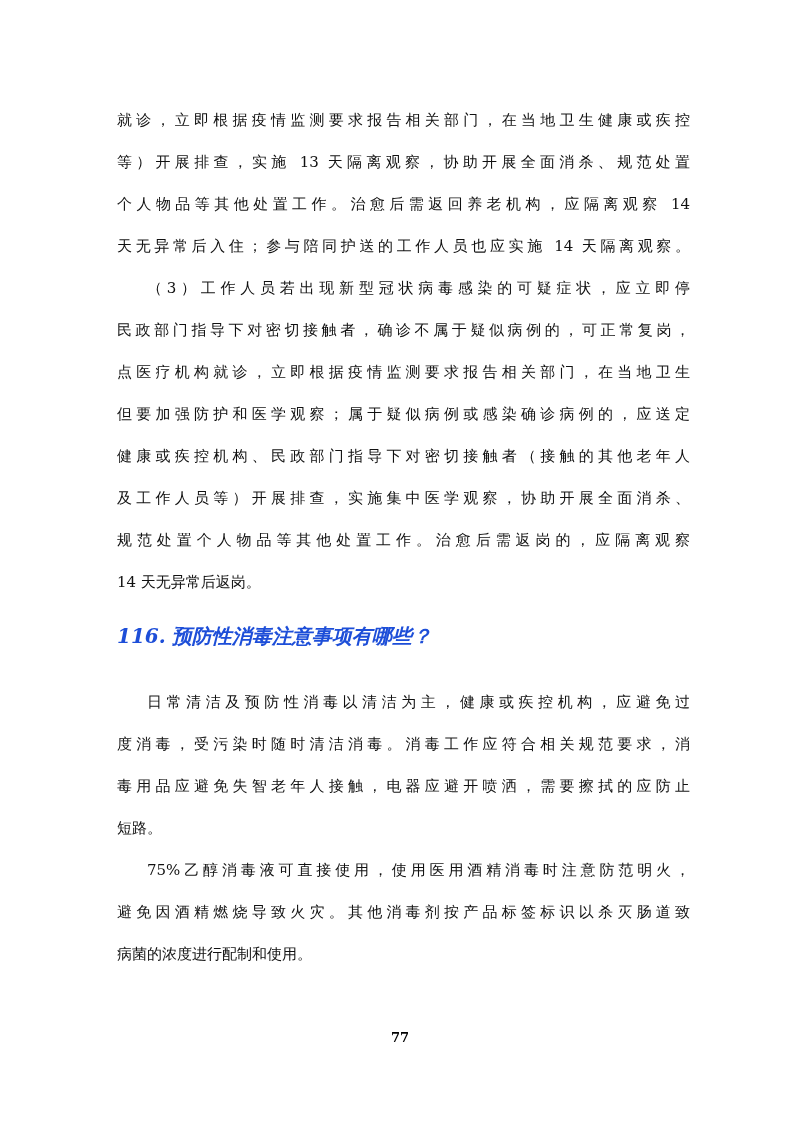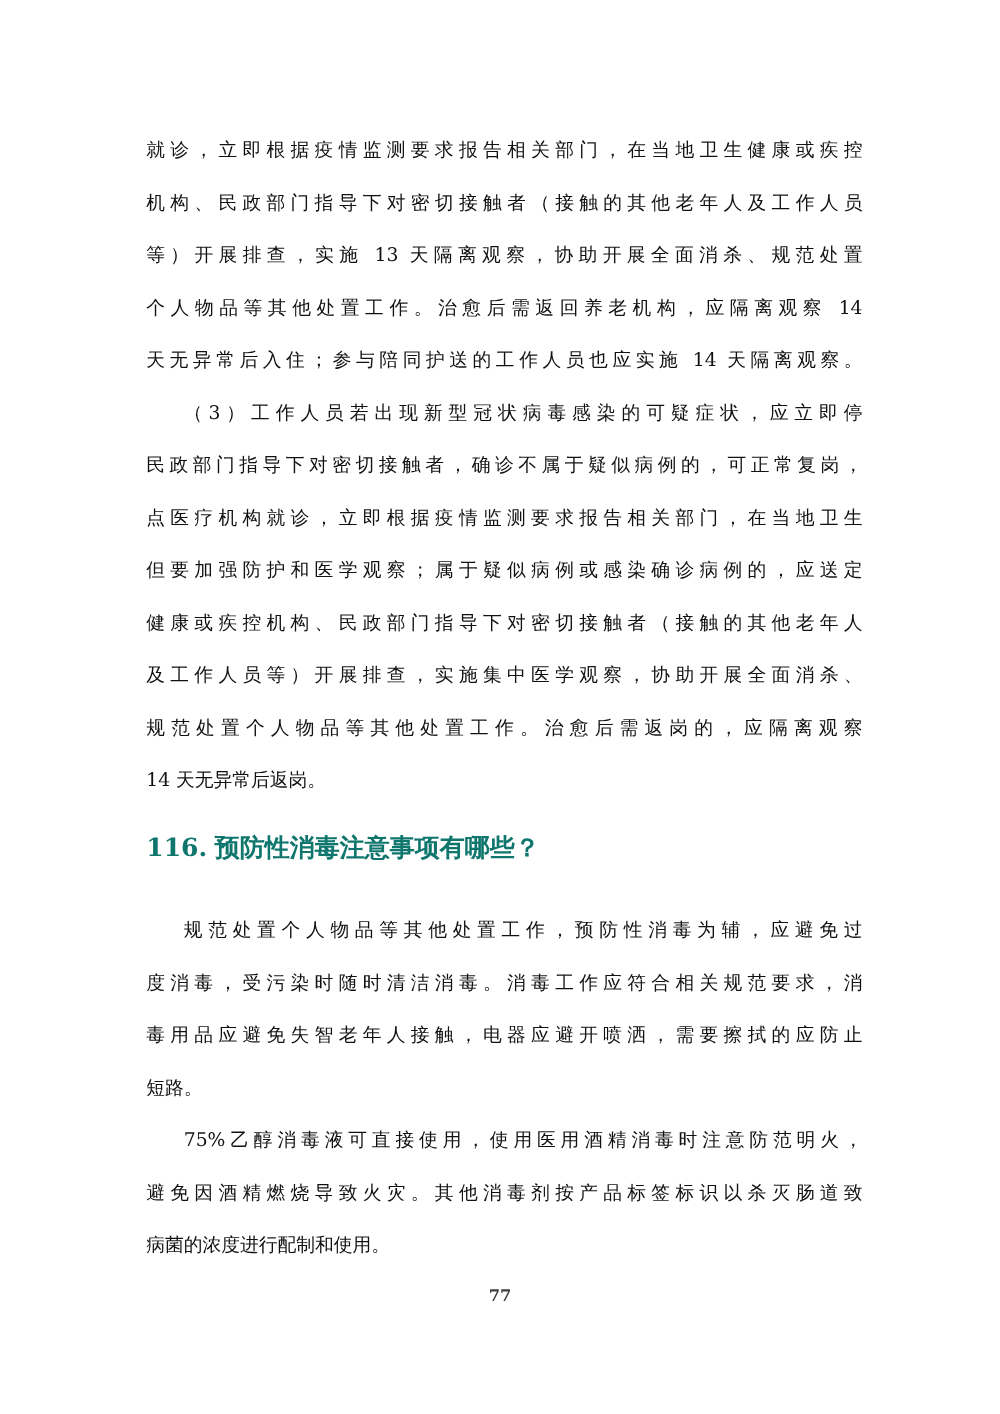--- a/index.html
+++ b/index.html
@@ -31,44 +31,44 @@
     text-align-last: justify;
   }
   
   .ln.ind { text-indent: 2em; }
   .heading {
     height: 42px;
     line-height: 42px;
     margin: 12px 0 24px 0;
     font-size: 20px;
     font-weight: bold;
-    color: #0f766e;
+    color: #1d4ed8;
     white-space: nowrap;
+    font-style: italic;
   }
   .heading .h-num { margin-right: 6px; }
   .page-number {
     position: absolute;
     left: 0; top: 1030px;
     width: 100%;
     text-align: center;
     font-size: 13px;
     line-height: 16px;
     font-weight: bold;
-    color: #404040;
+    color: #000000;
   }
 </style>
 </head>
 <body>
 
 <div class="page">
   <div class="text-block">
 
     <div>
       <div class="ln j">就诊，立即根据疫情监测要求报告相关部门，在当地卫生健康或疾控</div>
-      <div class="ln j">机构、民政部门指导下对密切接触者（接触的其他老年人及工作人员</div>
       <div class="ln j">等）开展排查，实施 13 天隔离观察，协助开展全面消杀、规范处置</div>
       <div class="ln j">个人物品等其他处置工作。治愈后需返回养老机构，应隔离观察 14</div>
       <div class="ln j">天无异常后入住；参与陪同护送的工作人员也应实施 14 天隔离观察。</div>
     </div>
 
     <div>
       <div class="ln j ind">（3）工作人员若出现新型冠状病毒感染的可疑症状，应立即停</div>
       <div class="ln j">民政部门指导下对密切接触者，确诊不属于疑似病例的，可正常复岗，</div>
       <div class="ln j">点医疗机构就诊，立即根据疫情监测要求报告相关部门，在当地卫生</div>
       <div class="ln j">但要加强防护和医学观察；属于疑似病例或感染确诊病例的，应送定</div>
@@ -76,21 +76,21 @@
       <div class="ln j">及工作人员等）开展排查，实施集中医学观察，协助开展全面消杀、</div>
       <div class="ln j">规范处置个人物品等其他处置工作。治愈后需返岗的，应隔离观察</div>
       <div class="ln">14 天无异常后返岗。</div>
     </div>
 
     <div class="heading">
       <span class="h-num">116.</span><span>预防性消毒注意事项有哪些？</span>
     </div>
 
     <div>
-      <div class="ln j ind">规范处置个人物品等其他处置工作，预防性消毒为辅，应避免过</div>
+      <div class="ln j ind">日常清洁及预防性消毒以清洁为主，健康或疾控机构，应避免过</div>
       <div class="ln j">度消毒，受污染时随时清洁消毒。消毒工作应符合相关规范要求，消</div>
       <div class="ln j">毒用品应避免失智老年人接触，电器应避开喷洒，需要擦拭的应防止</div>
       <div class="ln">短路。</div>
     </div>
 
     <div>
       <div class="ln j ind">75%乙醇消毒液可直接使用，使用医用酒精消毒时注意防范明火，</div>
       <div class="ln j">避免因酒精燃烧导致火灾。其他消毒剂按产品标签标识以杀灭肠道致</div>
       <div class="ln">病菌的浓度进行配制和使用。</div>
     </div>

